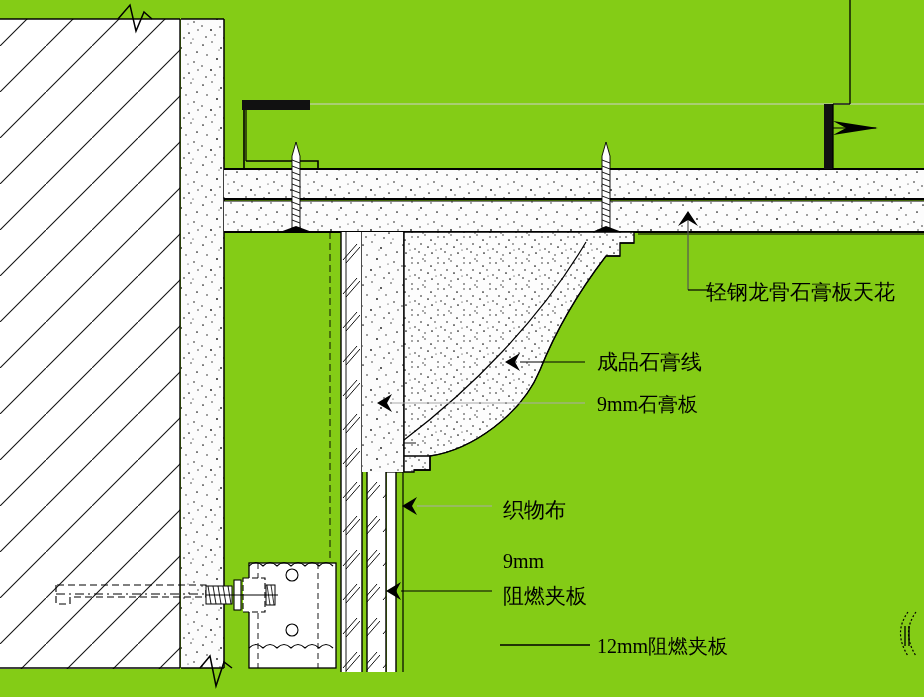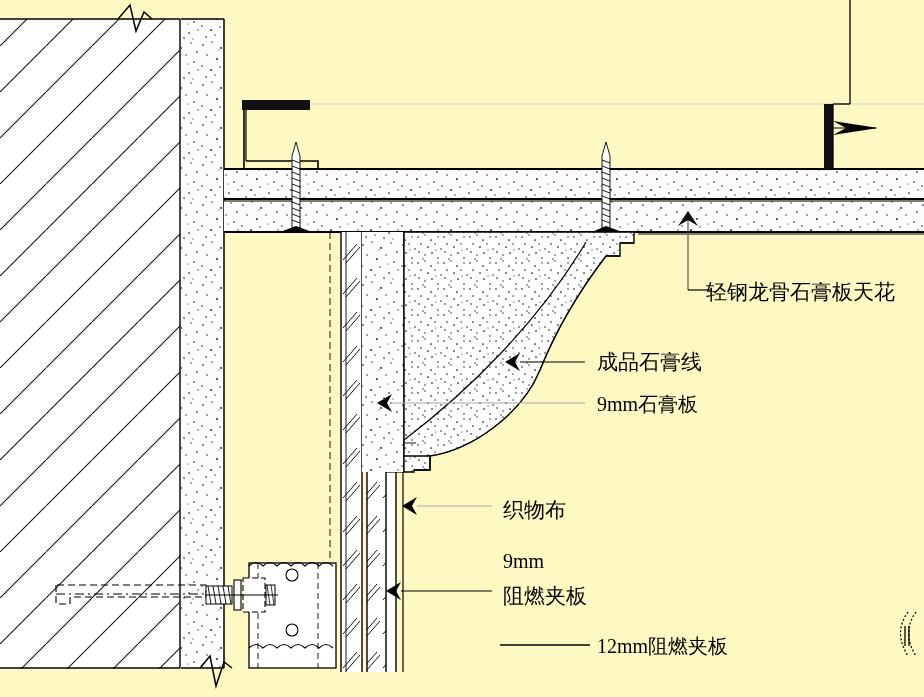--- a/index.html
+++ b/index.html
@@ -10,21 +10,21 @@
   body {
     width: 924px;
     height: 697px;
     font-family: "Liberation Serif", "DejaVu Serif", serif;
     overflow: hidden;
   }
   #drawing-root {
     position: relative;
     width: 924px;
     height: 697px;
-    background: #fef9c3;
+    background: #84cc16;
   }
   svg.cad {
     display: block;
     width: 924px;
     height: 697px;
   }
   .cad text {
     font-family: "Liberation Serif", "DejaVu Serif", serif;
     fill: #000000;
   }

